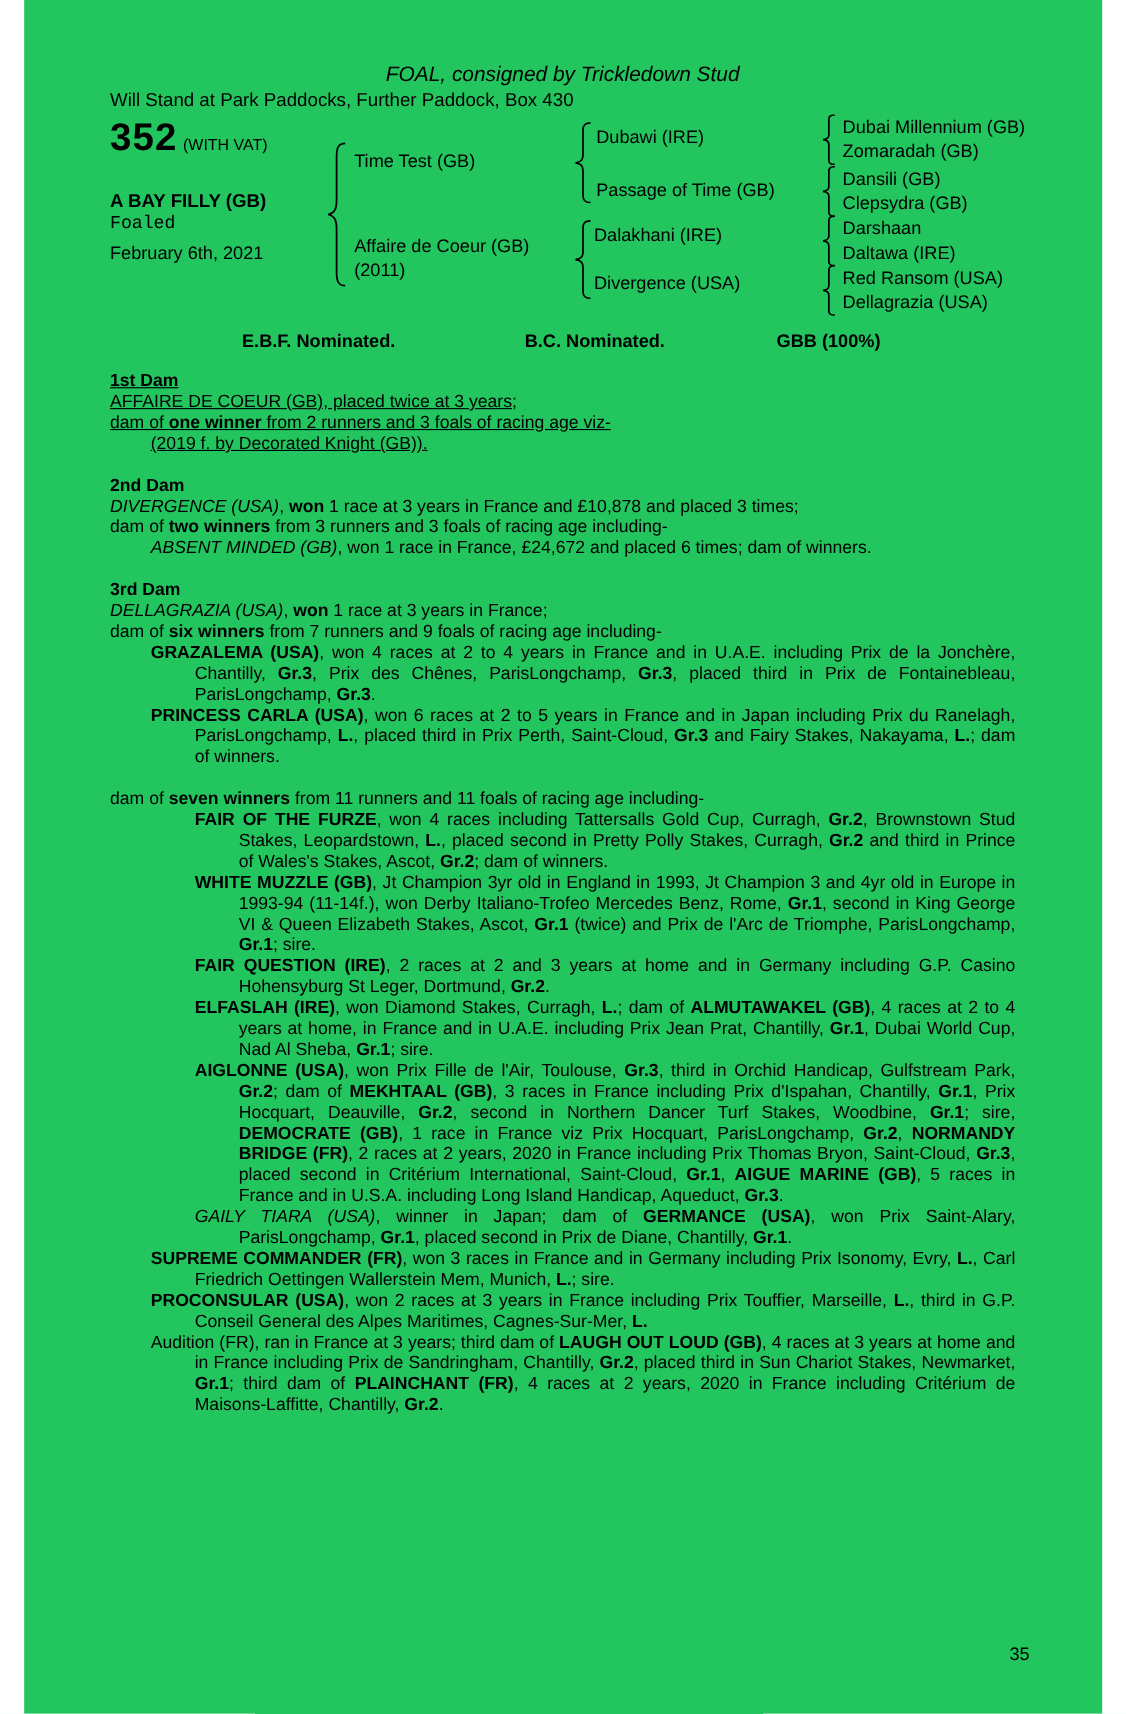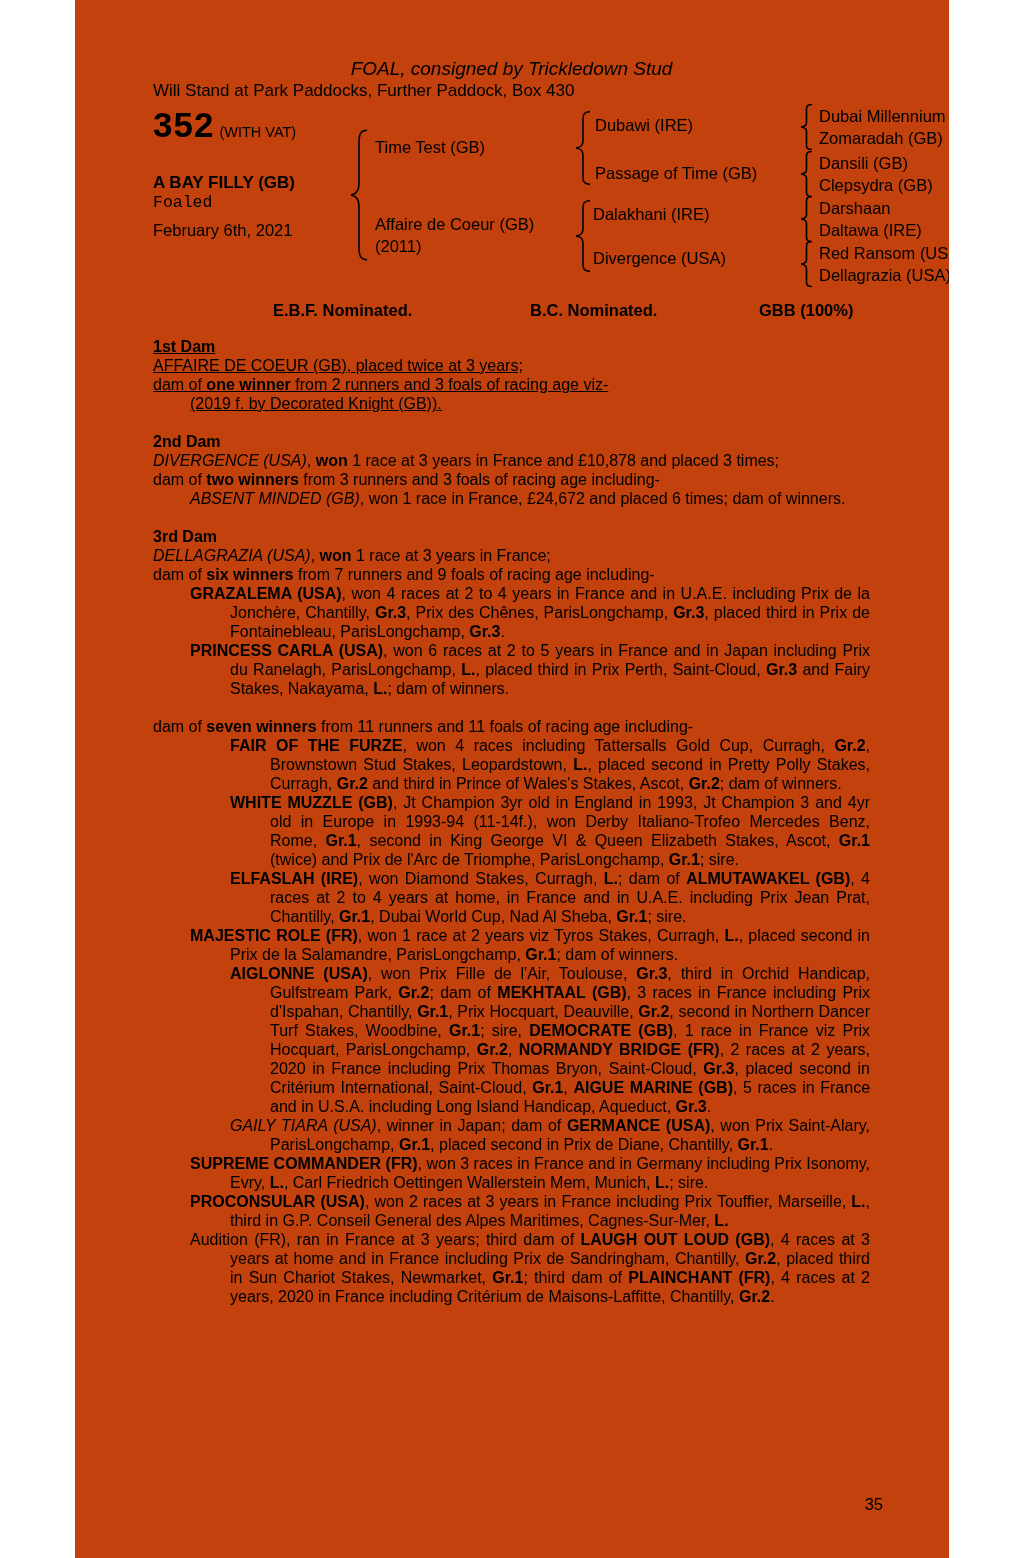--- a/index.html
+++ b/index.html
@@ -1,18 +1,18 @@
 <!DOCTYPE html>
 <html><head>
 <meta charset="utf-8">
 <style>
   * { box-sizing: border-box; }
   html, body { margin: 0; padding: 0; background: #ffffff; }
   body { font-family: "Liberation Sans", "DejaVu Sans", sans-serif; color: #000; }
-  .page { position: relative; width: 874px; height: 1558px; margin: 0 auto; background: #c2410c;
+  .page { position: relative; width: 980px; height: 1558px; margin: 0 auto; background: #22c55e;
           padding: 58px 79px 0 78px; overflow: hidden; }
   .consignor { text-align: center; font-style: italic; font-size: 19px; line-height: 22px; }
   .stand { font-weight: normal; font-size: 17px; line-height: 21px; }
 
   .pedigree { position: relative; height: 188px; font-size: 16.5px; }
   .lot-line { position: absolute; left: 0; top: 4px; white-space: nowrap; }
   .lot-no { font-size: 35px; font-weight: bold; letter-spacing: 1px; }
   .vat { font-size: 14.5px; margin-left: 5px; }
   .desc { position: absolute; left: 0; top: 72px; font-weight: bold; font-size: 17px; }
   .foaled { position: absolute; left: 0; top: 92px; font-family: Liberation Mono, monospace; }
@@ -117,22 +117,22 @@
         <h3 class="sec-h">3rd Dam</h3>
         <p class="para flush"><span class="ital">DELLAGRAZIA (USA)</span><span>, </span><span class="bold">won</span><span> 1 race at 3 years in France;</span></p>
         <p class="para flush"><span>dam of </span><span class="bold">six winners</span><span> from 7 runners and 9 foals of racing age including-</span></p>
         <p class="para l1"><span class="bold">GRAZALEMA (USA)</span><span>, won 4 races at 2 to 4 years in France and in U.A.E. including Prix de la Jonchère, Chantilly, </span><span class="bold">Gr.3</span><span>, Prix des Chênes, ParisLongchamp, </span><span class="bold">Gr.3</span><span>, placed third in Prix de Fontainebleau, ParisLongchamp, </span><span class="bold">Gr.3</span><span>.</span></p>
         <p class="para l1"><span class="bold">PRINCESS CARLA (USA)</span><span>, won 6 races at 2 to 5 years in France and in Japan including Prix du Ranelagh, ParisLongchamp, </span><span class="bold">L.</span><span>, placed third in Prix Perth, Saint-Cloud, </span><span class="bold">Gr.3</span><span> and Fairy Stakes, Nakayama, </span><span class="bold">L.</span><span>; dam of winners.</span></p>
       </section>
       <section class="dam-section">
         <p class="para flush"><span>dam of </span><span class="bold">seven winners</span><span> from 11 runners and 11 foals of racing age including-</span></p>
         <p class="para l2"><span class="bold">FAIR OF THE FURZE</span><span>, won 4 races including Tattersalls Gold Cup, Curragh, </span><span class="bold">Gr.2</span><span>, Brownstown Stud Stakes, Leopardstown, </span><span class="bold">L.</span><span>, placed second in Pretty Polly Stakes, Curragh, </span><span class="bold">Gr.2</span><span> and third in Prince of Wales's Stakes, Ascot, </span><span class="bold">Gr.2</span><span>; dam of winners.</span></p>
         <p class="para l2"><span class="bold">WHITE MUZZLE (GB)</span><span>, Jt Champion 3yr old in England in 1993, Jt Champion 3 and 4yr old in Europe in 1993-94 (11-14f.), won Derby Italiano-Trofeo Mercedes Benz, Rome, </span><span class="bold">Gr.1</span><span>, second in King George VI &amp; Queen Elizabeth Stakes, Ascot, </span><span class="bold">Gr.1</span><span> (twice) and Prix de l'Arc de Triomphe, ParisLongchamp, </span><span class="bold">Gr.1</span><span>; sire.</span></p>
+        <p class="para l2"><span class="bold">FAIR QUESTION (IRE)</span><span>, 2 races at 2 and 3 years at home and in Germany including G.P. Casino Hohensyburg St Leger, Dortmund, </span><span class="bold">Gr.2</span><span>.</span></p>
         <p class="para l2"><span class="bold">ELFASLAH (IRE)</span><span>, won Diamond Stakes, Curragh, </span><span class="bold">L.</span><span>; dam of </span><span class="bold">ALMUTAWAKEL (GB)</span><span>, 4 races at 2 to 4 years at home, in France and in U.A.E. including Prix Jean Prat, Chantilly, </span><span class="bold">Gr.1</span><span>, Dubai World Cup, Nad Al Sheba, </span><span class="bold">Gr.1</span><span>; sire.</span></p>
-        <p class="para l1"><span class="bold">MAJESTIC ROLE (FR)</span><span>, won 1 race at 2 years viz Tyros Stakes, Curragh, </span><span class="bold">L.</span><span>, placed second in Prix de la Salamandre, ParisLongchamp, </span><span class="bold">Gr.1</span><span>; dam of winners.</span></p>
         <p class="para l2"><span class="bold">AIGLONNE (USA)</span><span>, won Prix Fille de l'Air, Toulouse, </span><span class="bold">Gr.3</span><span>, third in Orchid Handicap, Gulfstream Park, </span><span class="bold">Gr.2</span><span>; dam of </span><span class="bold">MEKHTAAL (GB)</span><span>, 3 races in France including Prix d'Ispahan, Chantilly, </span><span class="bold">Gr.1</span><span>, Prix Hocquart, Deauville, </span><span class="bold">Gr.2</span><span>, second in Northern Dancer Turf Stakes, Woodbine, </span><span class="bold">Gr.1</span><span>; sire, </span><span class="bold">DEMOCRATE (GB)</span><span>, 1 race in France viz Prix Hocquart, ParisLongchamp, </span><span class="bold">Gr.2</span><span>, </span><span class="bold">NORMANDY BRIDGE (FR)</span><span>, 2 races at 2 years, 2020 in France including Prix Thomas Bryon, Saint-Cloud, </span><span class="bold">Gr.3</span><span>, placed second in Critérium International, Saint-Cloud, </span><span class="bold">Gr.1</span><span>, </span><span class="bold">AIGUE MARINE (GB)</span><span>, 5 races in France and in U.S.A. including Long Island Handicap, Aqueduct, </span><span class="bold">Gr.3</span><span>.</span></p>
         <p class="para l2"><span class="ital">GAILY TIARA (USA)</span><span>, winner in Japan; dam of </span><span class="bold">GERMANCE (USA)</span><span>, won Prix Saint-Alary, ParisLongchamp, </span><span class="bold">Gr.1</span><span>, placed second in Prix de Diane, Chantilly, </span><span class="bold">Gr.1</span><span>.</span></p>
         <p class="para l1"><span class="bold">SUPREME COMMANDER (FR)</span><span>, won 3 races in France and in Germany including Prix Isonomy, Evry, </span><span class="bold">L.</span><span>, Carl Friedrich Oettingen Wallerstein Mem, Munich, </span><span class="bold">L.</span><span>; sire.</span></p>
         <p class="para l1"><span class="bold">PROCONSULAR (USA)</span><span>, won 2 races at 3 years in France including Prix Touffier, Marseille, </span><span class="bold">L.</span><span>, third in G.P. Conseil General des Alpes Maritimes, Cagnes-Sur-Mer, </span><span class="bold">L.</span></p>
         <p class="para l1"><span>Audition (FR), ran in France at 3 years; third dam of </span><span class="bold">LAUGH OUT LOUD (GB)</span><span>, 4 races at 3 years at home and in France including Prix de Sandringham, Chantilly, </span><span class="bold">Gr.2</span><span>, placed third in Sun Chariot Stakes, Newmarket, </span><span class="bold">Gr.1</span><span>; third dam of </span><span class="bold">PLAINCHANT (FR)</span><span>, 4 races at 2 years, 2020 in France including Critérium de Maisons-Laffitte, Chantilly, </span><span class="bold">Gr.2</span><span>.</span></p>
       </section>
     </div>
 
   <div class="pageno">35</div>
 </div>

